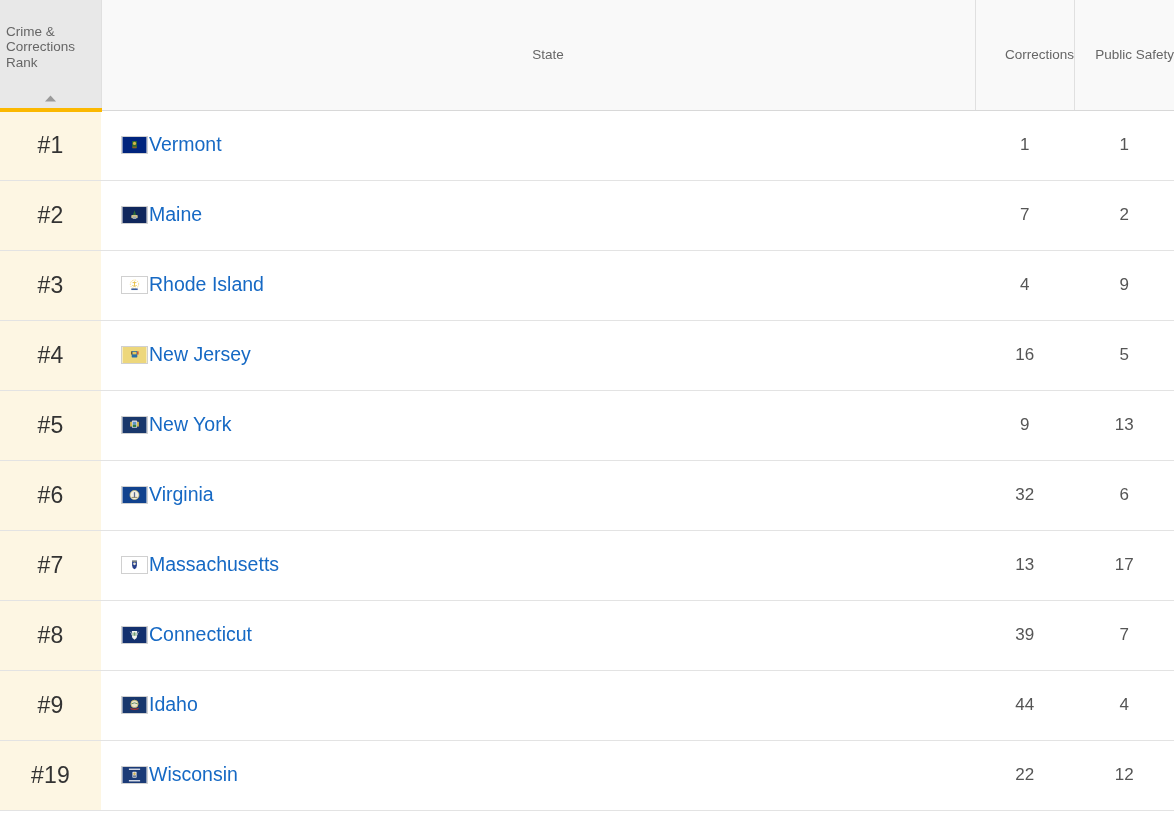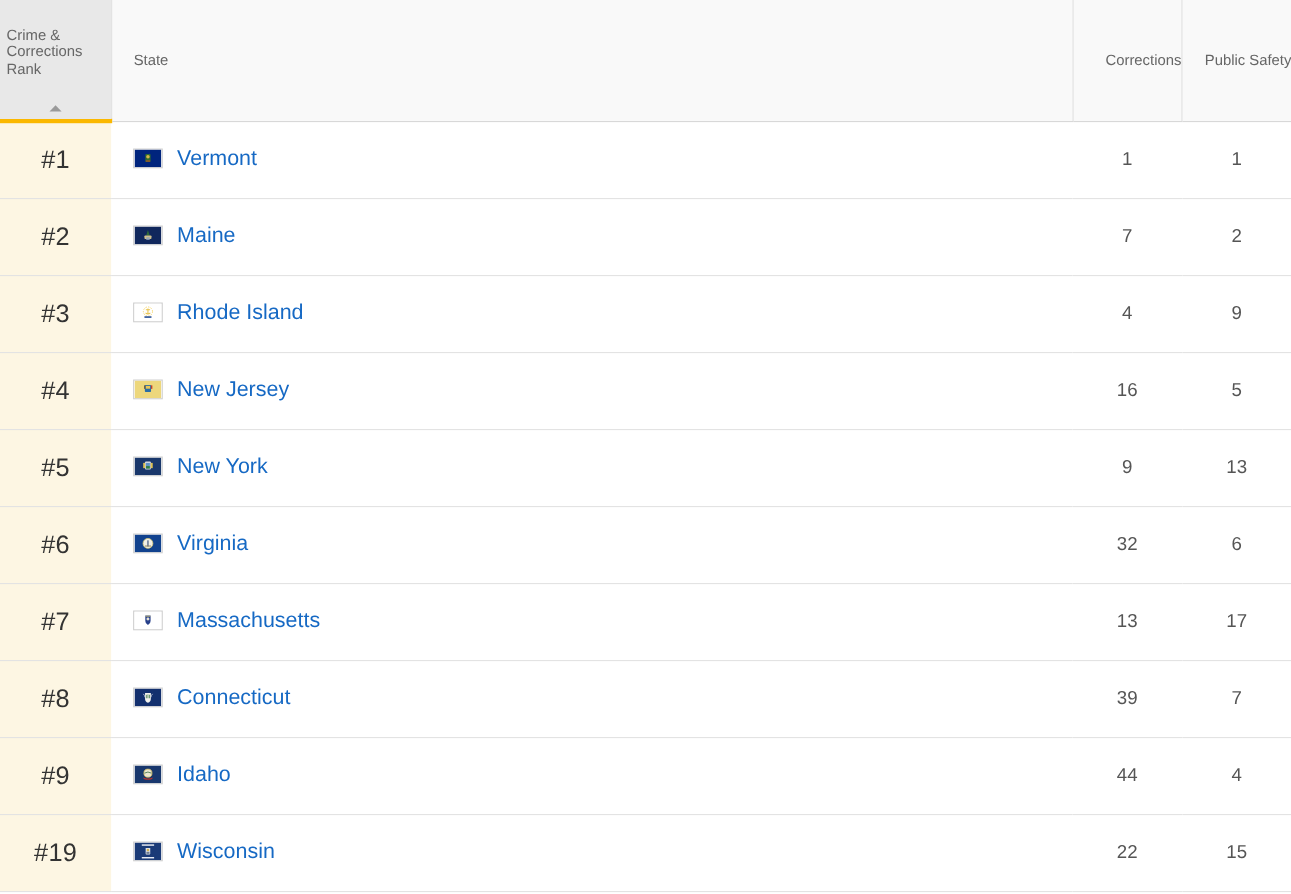--- a/index.html
+++ b/index.html
@@ -36,21 +36,21 @@
     background: #e8e8e8;
     border-bottom: 4px solid #fbb800;
     text-align: left;
     position: relative;
     padding: 0 6px 14px 6px;
     line-height: 15.5px;
   }
 
   th.col-state {
     width: 874px;
-    text-align: left;
+    text-align: center;
     padding-left: 20px;
     border-left: 1px solid #e0e0e0;
   }
 
   th.col-metric {
     width: 99.5px;
     text-align: right;
     border-left: 1px solid #e0e0e0;
     line-height: 15.5px;
   }
@@ -81,22 +81,22 @@
     font-size: 23px;
     letter-spacing: 0.2px;
   }
 
   td.state-cell {
     padding-left: 20px;
   }
 
   .state-wrap {
     display: flex;
-    align-items: flex-start;
-    gap: 13px;
+    align-items: center;
+    gap: 1px;
   }
 
   .flag {
     width: 27px;
     height: 18px;
     flex: 0 0 27px;
     border: 1px solid #d0d0d0;
     display: block;
   }
   .flag svg { display: block; width: 100%; height: 100%; }
@@ -319,16 +319,16 @@
                 <rect x="8" y="16.4" width="14" height="1.6" fill="#eef1f6"></rect>
                 <rect x="12.4" y="6" width="5.2" height="7.4" rx="0.8" fill="#e4e6ea"></rect>
                 <circle cx="15" cy="8.4" r="1.5" fill="#d2b14e"></circle>
                 <rect x="13.2" y="10.4" width="3.6" height="2.4" fill="#6f7d92"></rect>
               </svg>
             </span>
             <a class="state-link" href="#">Wisconsin</a>
           </div>
         </td>
         <td class="metric-cell"><span>22</span></td>
-        <td class="metric-cell"><span>15</span></td>
+        <td class="metric-cell"><span>12</span></td>
       </tr>
     </tbody>
 </table>
 
 </body></html>

